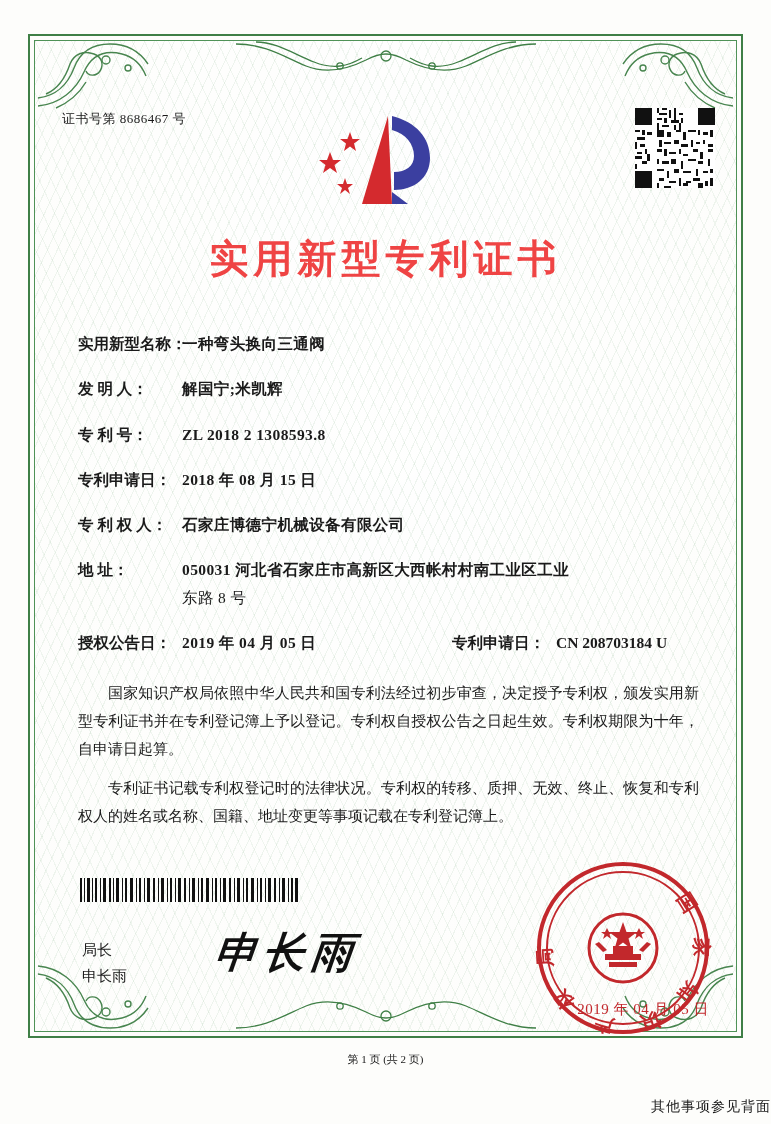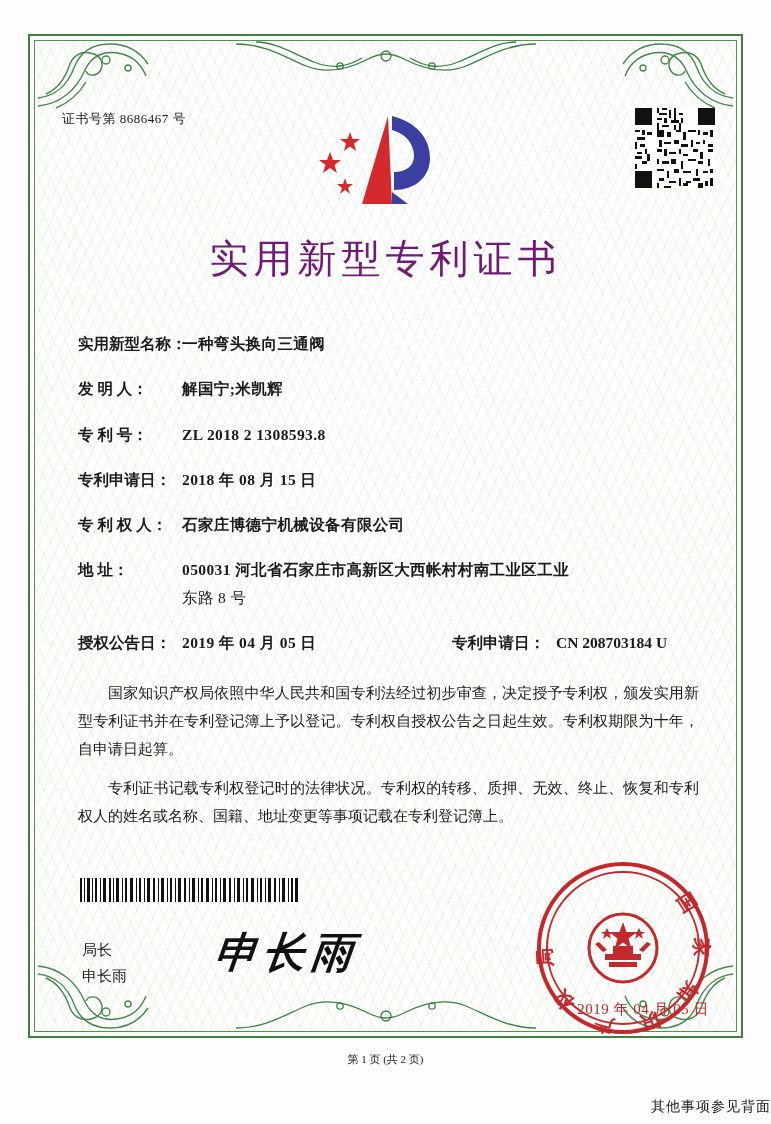--- a/index.html
+++ b/index.html
@@ -87,23 +87,23 @@
     left: 50%; top: 108px;
     transform: translateX(-50%);
     width: 148px; height: 110px;
   }
   .title {
     position: absolute;
     left: 0; right: 0; top: 232px;
     text-align: center;
     font-family: "DejaVu Serif", "Liberation Serif", serif;
     font-size: 39px;
-    font-weight: normal;
+    font-weight: bold;
     letter-spacing: 5px;
-    color: #701a75;
+    color: #ef4444;
   }
 
   
   .fields {
     position: absolute;
     left: 78px; top: 332px; right: 70px;
   }
   .frow {
     display: flex;
     align-items: baseline;

